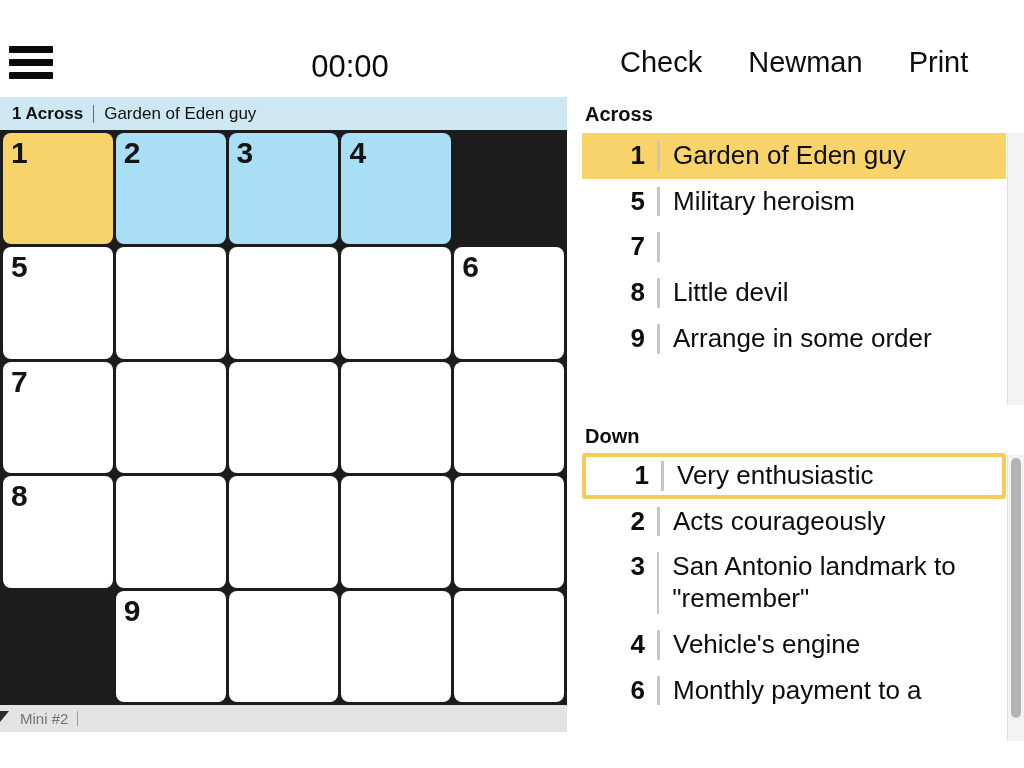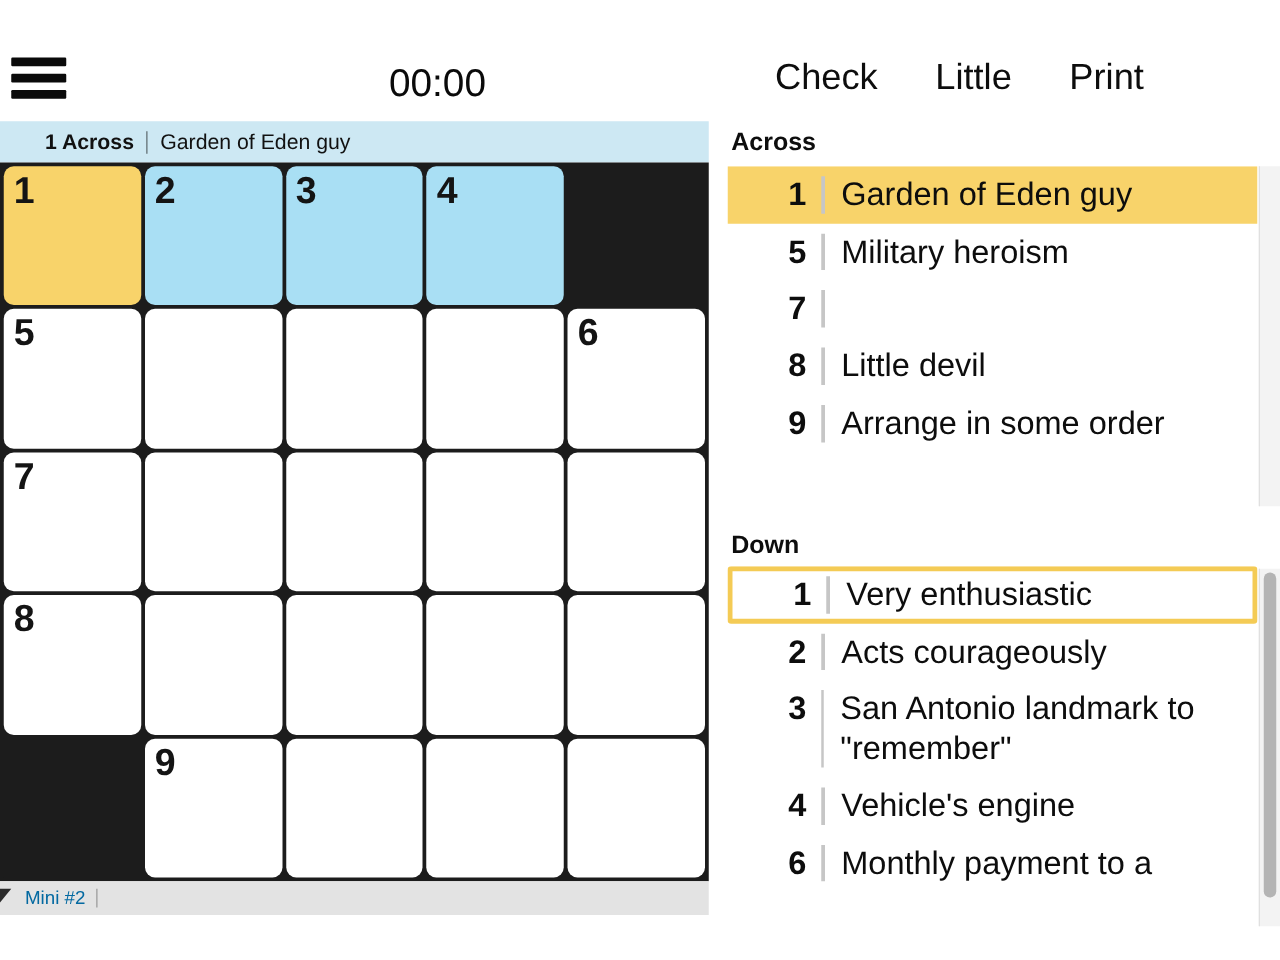--- a/index.html
+++ b/index.html
@@ -10,37 +10,37 @@
     -webkit-font-smoothing:antialiased;
   }
   
   .left-pane{position:absolute;left:0;top:0;width:514px;height:768px;}
   .topbar{position:absolute;left:0;top:0;width:567px;height:97px;background:#fff;}
   .hamburger{position:absolute;left:9px;top:46px;width:44px;height:34px;cursor:pointer;}
   .hamburger .bar{width:44px;height:7px;background:#0a0a0a;border-radius:1px;margin-bottom:6px;}
   .timer{position:absolute;left:255px;top:49px;width:190px;text-align:center;
          font-size:31px;color:#0a0a0a;}
   .cluebar{position:absolute;left:0;top:97px;width:567px;height:33px;background:var(--bar-blue);
-           display:flex;align-items:center;padding-left:36px;box-sizing:border-box;}
+           display:flex;align-items:center;padding-left:12px;box-sizing:border-box;}
   .cluebar .cb-num{font-weight:bold;font-size:17px;}
   .cluebar .cb-div{width:1px;height:18px;background:#5f6b70;margin:0 10px;}
   .cluebar .cb-text{font-size:17px;}
   
   .grid{position:absolute;left:0;top:130px;width:567px;height:575px;background:#1c1c1c;
         display:grid;grid-template-columns:repeat(5,1fr);grid-template-rows:repeat(5,1fr);
         gap:3px;padding:3px;box-sizing:border-box;}
   .cell{border-radius:8px;position:relative;}
   .cell.white{background:#ffffff;}
   .cell.yellow{background:var(--accent-yellow);}
   .cell.blue{background:var(--cell-blue);}
   .cell.black{background:#1c1c1c;border-radius:0;}
   .cell .cell-num{position:absolute;left:8px;top:2px;font-size:30px;font-weight:bold;color:#141414;line-height:1.2;}
   
   .footer{position:absolute;left:0;top:705px;width:567px;height:27px;background:#e3e3e3;
-          display:flex;align-items:center;font-size:15px;color:#0369a1;}
+          display:flex;align-items:center;font-size:15px;color:#737373;}
   .footer .corner{position:absolute;left:0;top:6px;width:0;height:0;
                   border-left:9px solid #2b2b2b;border-bottom:11px solid transparent;}
   .footer .f-title{margin-left:20px;}
   .footer .f-div{width:1px;height:15px;background:#9a9a9a;margin:0 9px;}
   
   .right-panel{position:absolute;left:582px;top:0;width:442px;height:588px;background:#fff;}
   .actions{position:absolute;left:38px;top:46px;display:flex;gap:46px;}
   .action-btn{font-size:29px;color:#0d0d0d;cursor:pointer;background:none;border:none;
               font-family:"Liberation Sans", sans-serif;padding:0;}
   .section-label{position:absolute;left:3px;font-size:20px;font-weight:bold;color:#0d0d0d;}
@@ -130,21 +130,21 @@
   <div class="footer">
     <span class="corner"></span>
     <span class="f-title">Mini #2</span>
     <span class="f-div"></span>
   </div>
 </div>
 
 <div class="right-panel">
   <div class="actions">
     <button class="action-btn">Check</button>
-    <button class="action-btn">Little</button>
+    <button class="action-btn">Newman</button>
     <button class="action-btn">Print</button>
   </div>
 
   <div class="section-label" id="across-label">Across</div>
   <div class="clue-list" id="across-list">
       <div class="clue-row selected">
         <span class="clue-num">1</span>
         <span class="clue-sep"></span>
         <span class="clue-text">Garden of Eden guy</span>
       </div>

